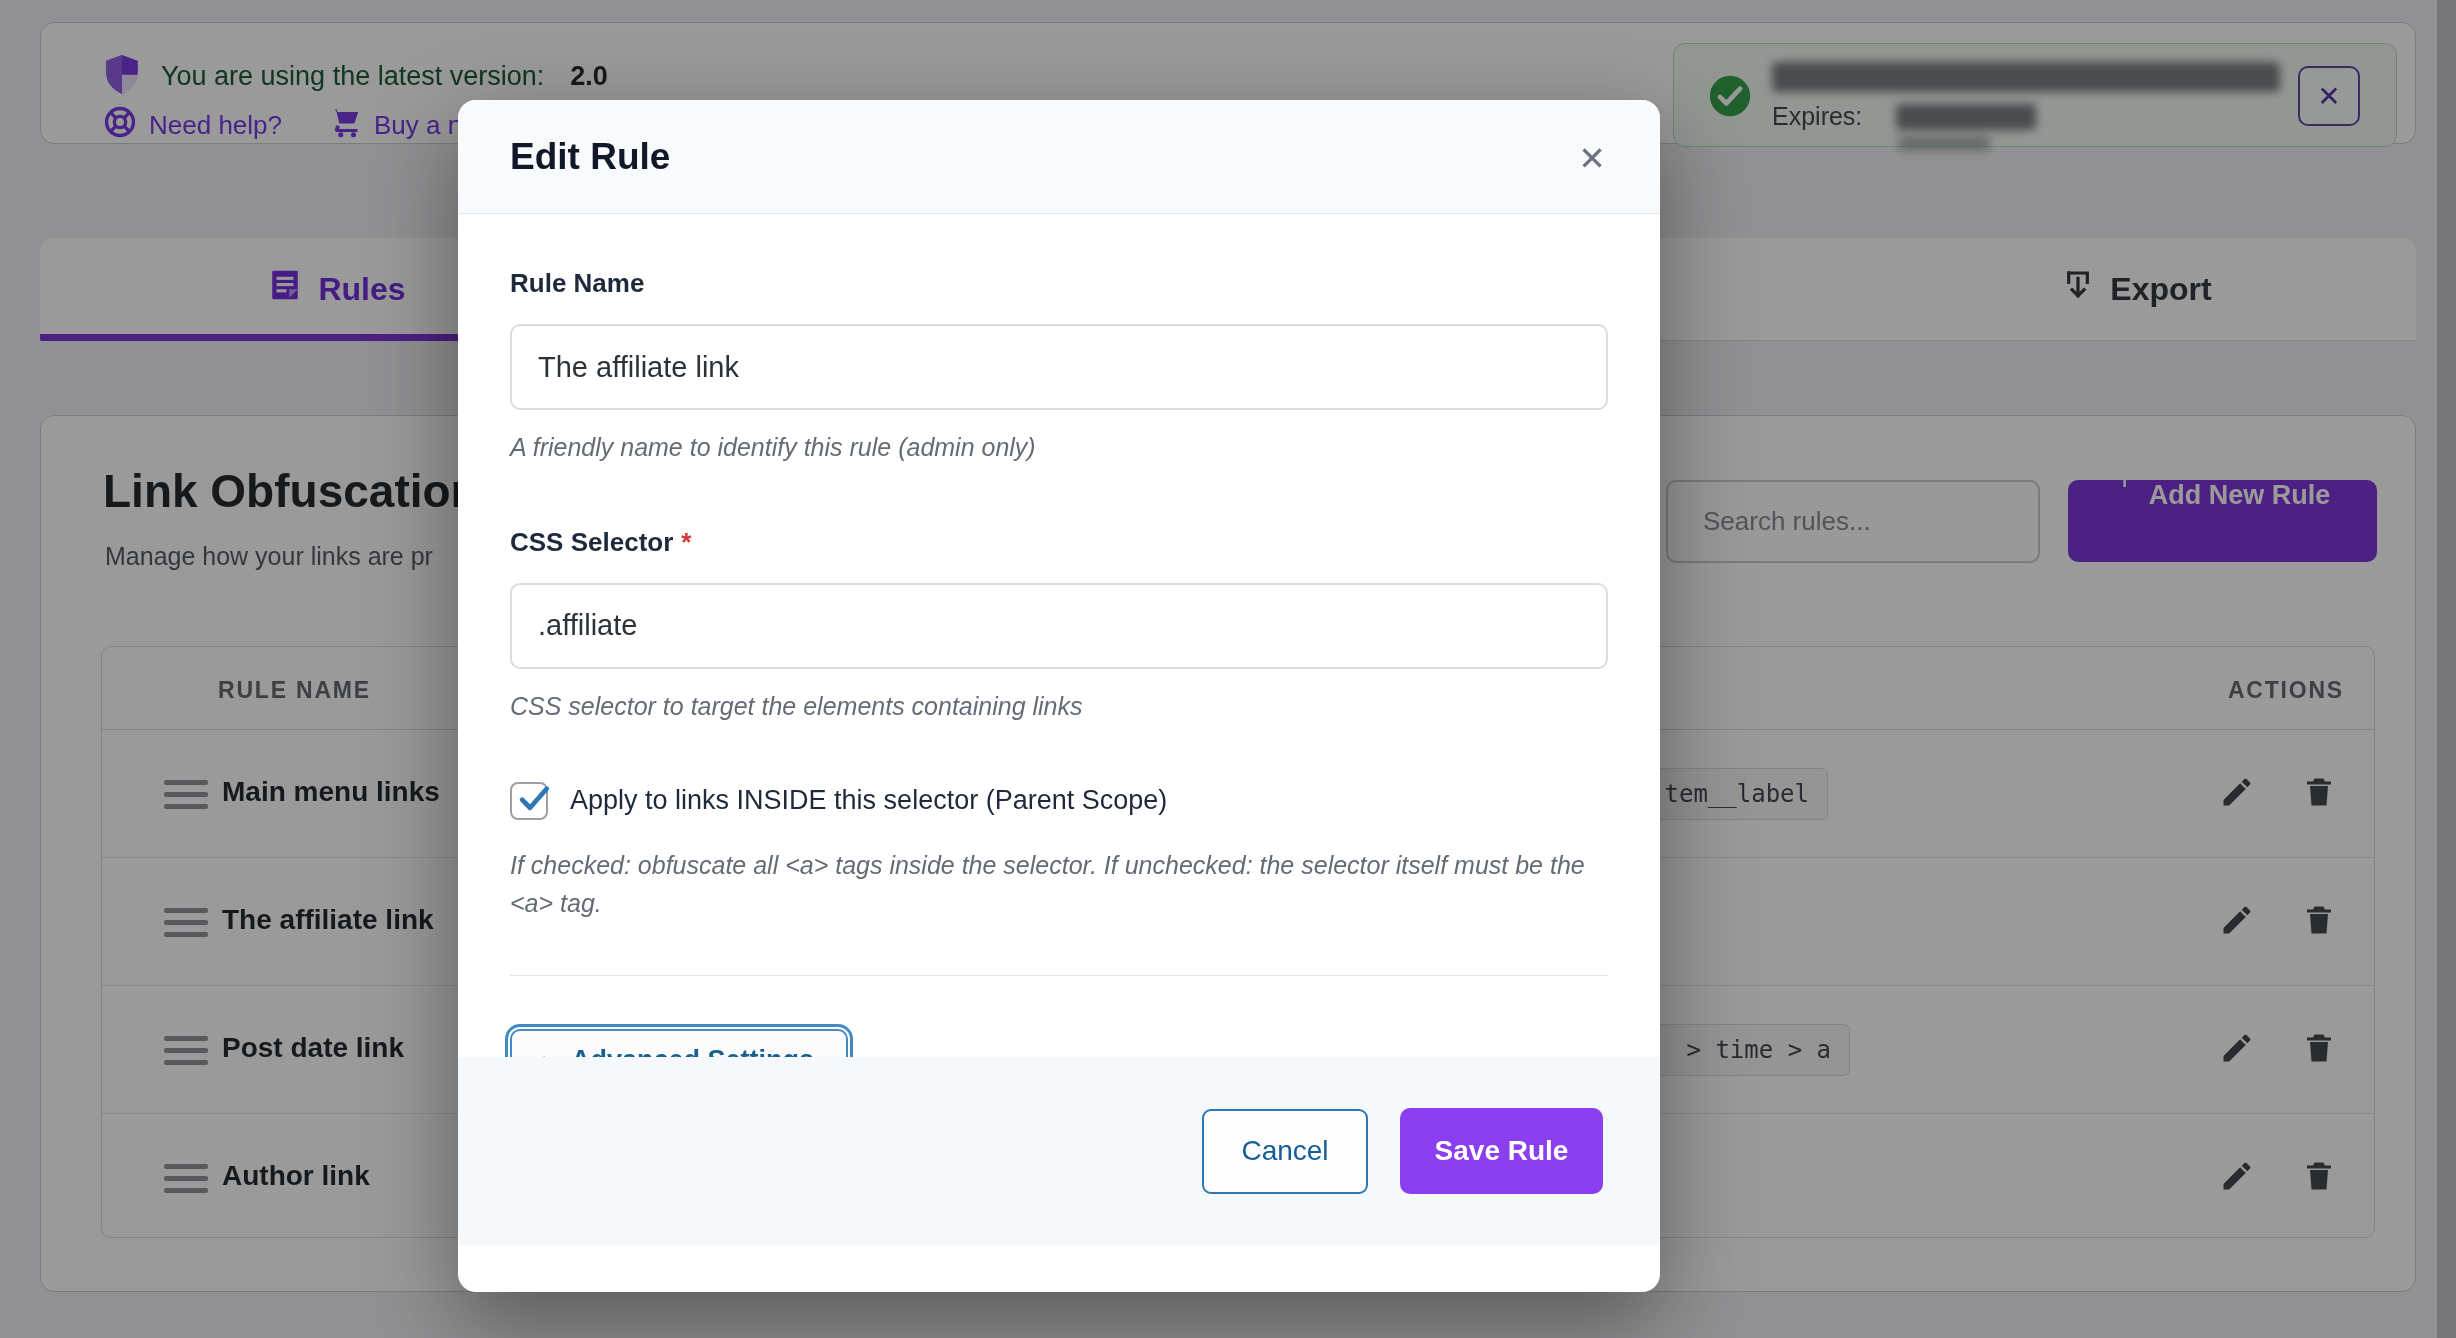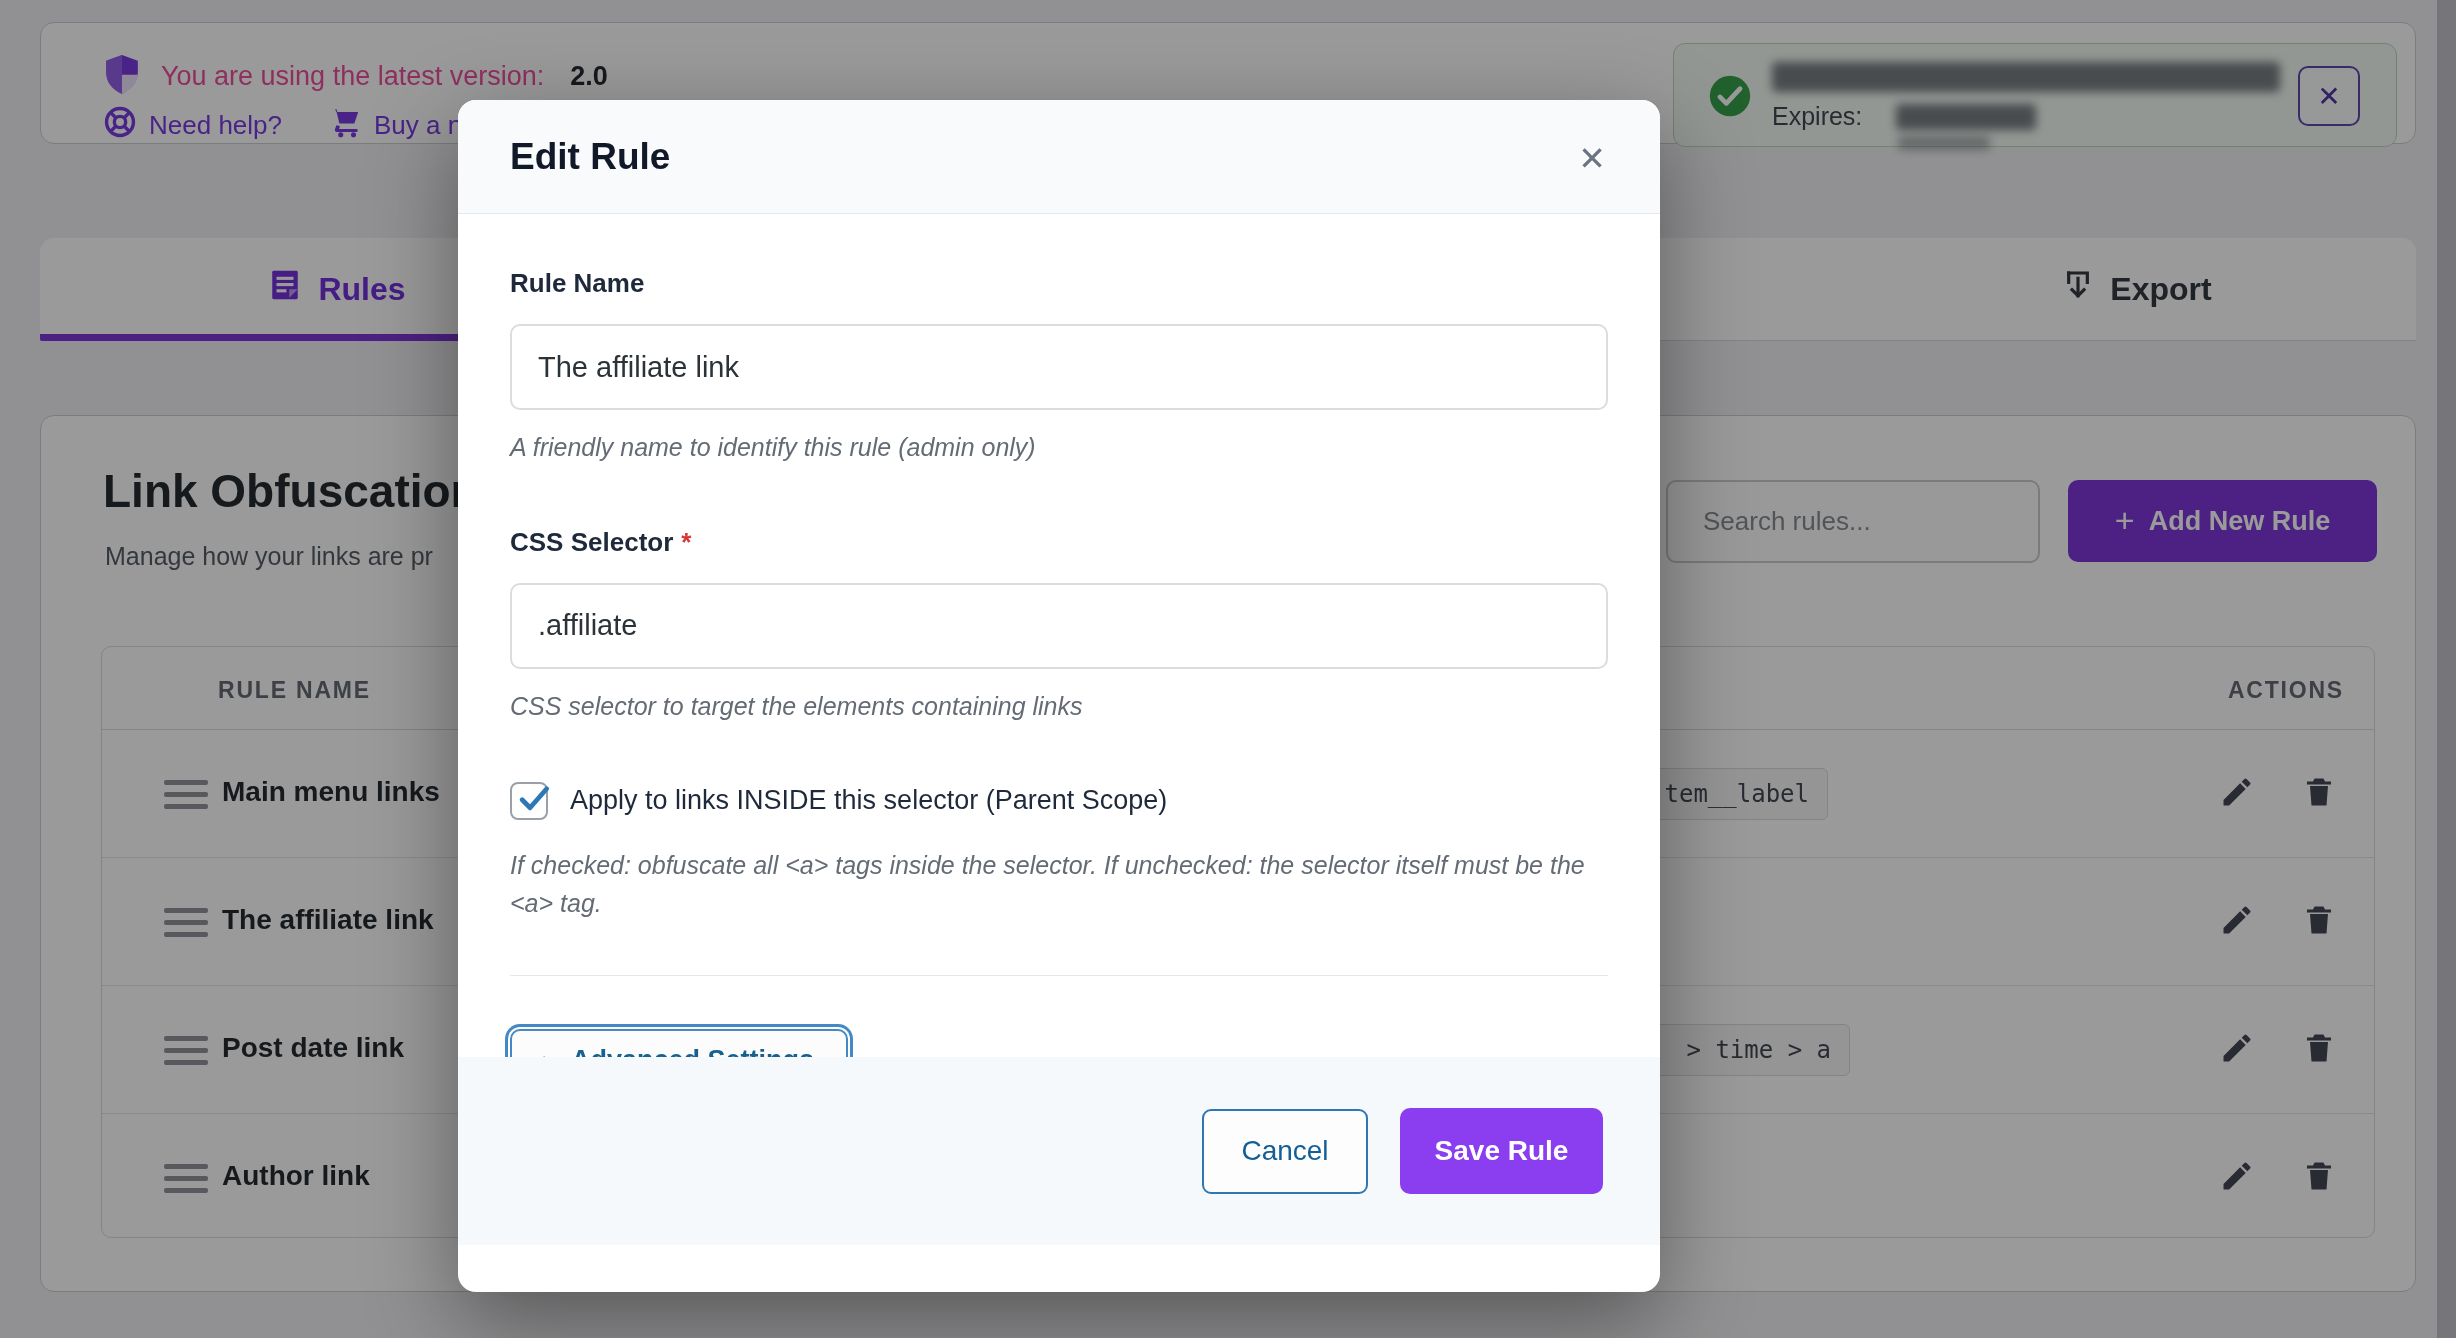--- a/index.html
+++ b/index.html
@@ -4,21 +4,21 @@
 <style>
   * { margin:0; padding:0; box-sizing:border-box; }
   html,body { width:2456px; height:1338px; }
   body { font-family:"Liberation Sans", sans-serif; background:#f0f0f1; overflow:hidden; }
   .page { position:relative; width:2456px; height:1338px; background:#f0f0f1; }
 
   
   .banner { position:absolute; left:40px; top:22px; width:2376px; height:122px;
     background:#ffffff; border:1px solid #c9cdd1; border-radius:14px; }
   .banner-row1 { position:absolute; left:62px; top:30px; display:flex; align-items:center; gap:20px; }
-  .banner-row1 .vtext { font-size:27px; color:#ec4899; }
+  .banner-row1 .vtext { font-size:27px; color:#14532d; }
   .banner-row1 .vnum { font-size:27px; font-weight:700; color:#1d2327; margin-left:6px; }
   .banner-row2 { position:absolute; left:62px; top:82px; display:flex; align-items:center; gap:46px; }
   .banner-link { display:flex; align-items:center; gap:12px; font-size:26px; color:#7433dd; cursor:pointer; }
 
   .notif { position:absolute; left:1632px; top:20px; width:724px; height:104px;
     background:#f3faf3; border:1px solid #b7d8b7; border-radius:12px; }
   .notif-check { position:absolute; left:34px; top:30px; width:44px; height:44px; }
   .redact { background:#4a4d52; filter:blur(5px); opacity:.75; border-radius:4px; }
   .redact-main { position:absolute; left:98px; top:18px; width:508px; height:30px; }
   .notif-expires { position:absolute; left:98px; top:58px; font-size:25px; color:#3c434a; }
@@ -40,21 +40,21 @@
   
   .main-card { position:absolute; left:40px; top:415px; width:2376px; height:877px;
     background:#ffffff; border:1px solid #c9cdd1; border-radius:14px; }
   .page-title { position:absolute; left:62px; top:48px; font-size:46px; font-weight:800; color:#1d2327; white-space:nowrap; }
   .page-subtitle { position:absolute; left:64px; top:126px; font-size:25px; color:#50575e; white-space:nowrap; }
   .search-input { position:absolute; left:1625px; top:64px; width:374px; height:83px; border:2px solid #c6cacd;
     border-radius:10px; background:#fdfdfd; font-size:26px; color:#50575e; padding:0 35px;
     font-family:"Liberation Sans", sans-serif; }
   .search-input::placeholder { color:#82878c; }
   .add-btn { position:absolute; left:2027px; top:64px; width:309px; height:82px; background:#7a2ed6; border:none;
-    border-radius:10px; color:#ffffff; font-size:27px; font-weight:700; display:flex; align-items:center;
+    border-radius:10px; color:#ffffff; font-size:27px; font-weight:700; display:flex; align-items:flex-start;
     justify-content:center; gap:14px; cursor:pointer; font-family:"Liberation Sans", sans-serif; }
   .add-btn .plus { font-size:34px; font-weight:400; line-height:0; margin-top:-2px; }
 
   .rules-table { position:absolute; left:60px; top:230px; width:2274px; height:592px;
     border:1px solid #d7dade; border-radius:10px; }
   .thead { position:absolute; left:0; top:0; right:0; height:83px; border-bottom:1px solid #d7dade; }
   .th { font-size:23px; font-weight:700; color:#60666c; letter-spacing:1.8px; position:absolute; top:30px; }
   .th-name { left:116px; }
   .th-actions { right:30px; }
   .trow { position:absolute; left:0; right:0; height:127px; }

